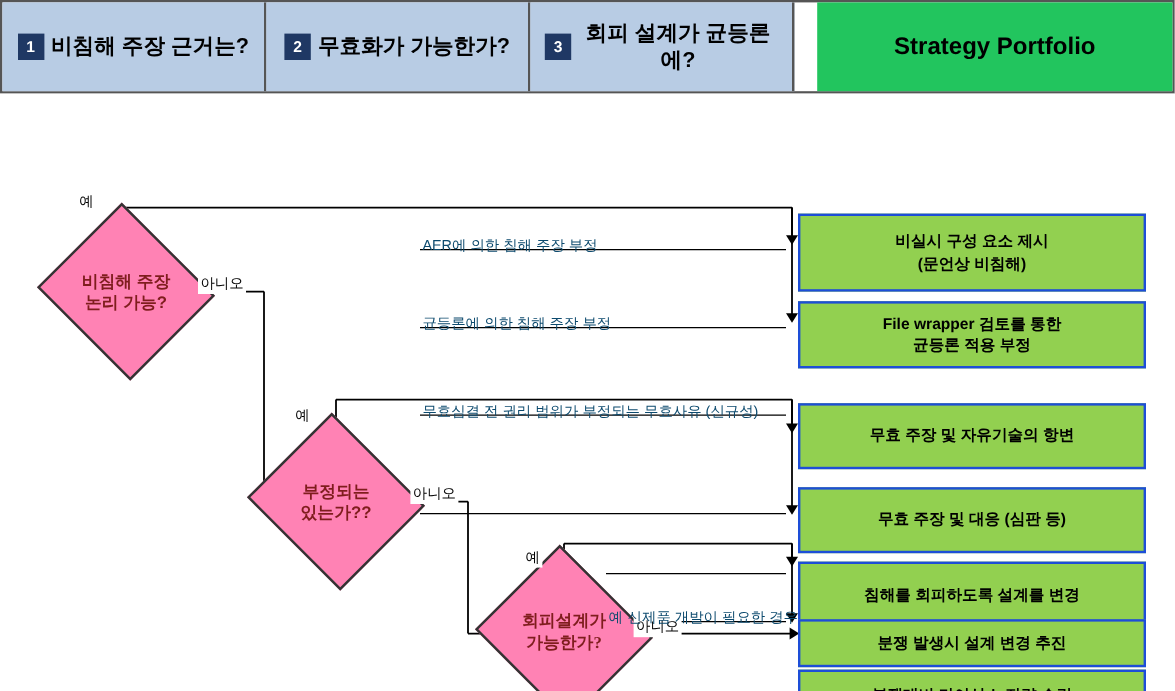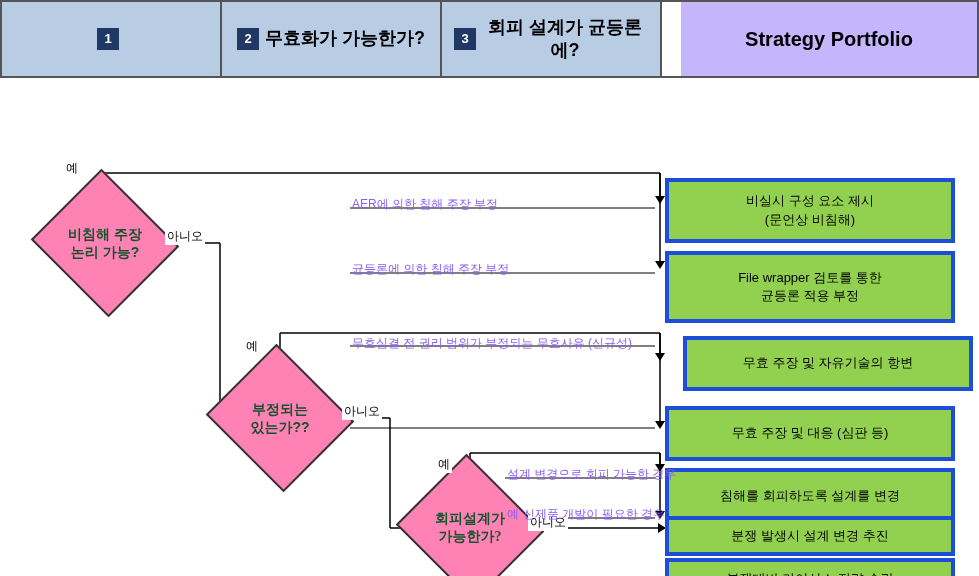--- a/index.html
+++ b/index.html
@@ -27,21 +27,21 @@
       font-size: 18px;
       font-weight: bold;
       padding: 8px 12px;
       text-align: center;
       line-height: 1.3;
     }
     .header-cell:last-child { border-right: none; }
     .header-cell-1 { background: #b8cce4; width: 220px; }
     .header-cell-2 { background: #b8cce4; width: 220px; }
     .header-cell-3 { background: #b8cce4; width: 220px; }
-    .header-cell-4 { background: #c4b5fd; flex: 1; font-size: 20px; margin-left: 19px; }
+    .header-cell-4 { background: #22c55e; flex: 1; font-size: 20px; margin-left: 19px; }
 
     .step-badge {
       display: inline-flex;
       align-items: center;
       justify-content: center;
       width: 22px;
       height: 22px;
       background: #1f3864;
       color: #fff;
       font-size: 13px;
@@ -68,35 +68,35 @@
       border: 2px solid #333;
     }
     .diamond-label {
       position: absolute;
       display: flex;
       align-items: center;
       justify-content: center;
       text-align: center;
       font-size: 14px;
       font-weight: bold;
-      color: #14532d;
+      color: #7f1d1d;
       line-height: 1.3;
     }
 
     
     .green-box {
       position: absolute;
       background: #92d050;
-      border: 4px solid #1d4ed8;
+      border: 2px solid #1d4ed8;
       display: flex;
       align-items: center;
       justify-content: center;
       text-align: center;
       font-size: 13px;
-      font-weight: normal;
+      font-weight: bold;
       line-height: 1.4;
       padding: 6px 10px;
     }
 
     
     .arrow-svg {
       position: absolute;
       top: 0;
       left: 0;
       width: 100%;
@@ -111,30 +111,31 @@
       font-weight: normal;
       color: #000;
       background: #fff;
       padding: 0 2px;
     }
 
     
     .flow-text {
       position: absolute;
       font-size: 12px;
-      color: #8b5cf6;
+      color: #0c4a6e;
       line-height: 1.4;
     }
   </style>
 </head>
 <body>
 
 <div class="header">
   <div class="header-cell header-cell-1">
     <span class="step-badge">1</span>
+    <span>비침해 주장 근거는?</span>
   </div>
   <div class="header-cell header-cell-2">
     <span class="step-badge">2</span>
     <span>무효화가  가능한가?</span>
   </div>
   <div class="header-cell header-cell-3">
     <span class="step-badge">3</span>
     <span>회피 설계가  균등론에?</span>
   </div>
   <div class="header-cell header-cell-4">
@@ -216,26 +217,26 @@
   <div class="diamond-label" style="left:375px; top:405px; width:190px; height:90px;font-family:Liberation Serif, serif;">
     <span style="white-space:pre-line;">회피설계가
 가능한가?</span>
   </div>
 
   <div class="green-box" style="left:665px; top:100px; width:290px; height:65px;">
     <span style="white-space:pre-line;">비실시 구성 요소 제시
 (문언상 비침해)</span>
   </div>
 
-  <div class="green-box" style="left:665px; top:173px; width:290px; height:72px;">
+  <div class="green-box" style="left:665px; top:173px; width:290px; height:56px;">
     <span style="white-space:pre-line;">File wrapper 검토를 통한
 균등론 적용 부정</span>
   </div>
 
-  <div class="green-box" style="left:683px; top:258px; width:290px; height:55px;justify-content:center;">
+  <div class="green-box" style="left:665px; top:258px; width:290px; height:55px;justify-content:center;">
     <span>무효 주장 및 자유기술의 항변</span>
   </div>
 
   <div class="green-box" style="left:665px; top:328px; width:290px; height:55px;">
     <span>무효 주장 및 대응 (심판 등)</span>
   </div>
 
   <div class="green-box" style="left:665px; top:390px; width:290px; height:56px;">
     <span>침해를 회피하도록 설계를 변경</span>
   </div>
@@ -255,19 +256,18 @@
   <div class="arrow-label" style="left:342px; top:325px;">아니오</div>
 
   <div class="arrow-label" style="left:436px; top:378px;">예</div>
   <div class="arrow-label" style="left:528px; top:436px;">아니오</div>
 
   <div class="flow-text" style="left:352px; top:118px;">AER에 의한 침해 주장 부정</div>
   <div class="flow-text" style="left:352px; top:183px;">균등론에 의한 침해 주장 부정</div>
 
   <div class="flow-text" style="left:352px; top:257px;">무효심결 전 권리 범위가 부정되는 무효사유 (신규성)</div>
 
-  <div class="flow-text" style="left:507px; top:388px;">설계 변경으로 회피 가능한 경우</div>
   <div class="flow-text" style="left:507px; top:428px; display:flex; align-items:center;">
     <span style="margin-right:4px;">예</span>
     <span>신제품 개발이 필요한 경우</span>
   </div>
 
 </div>
 
 </body></html>

